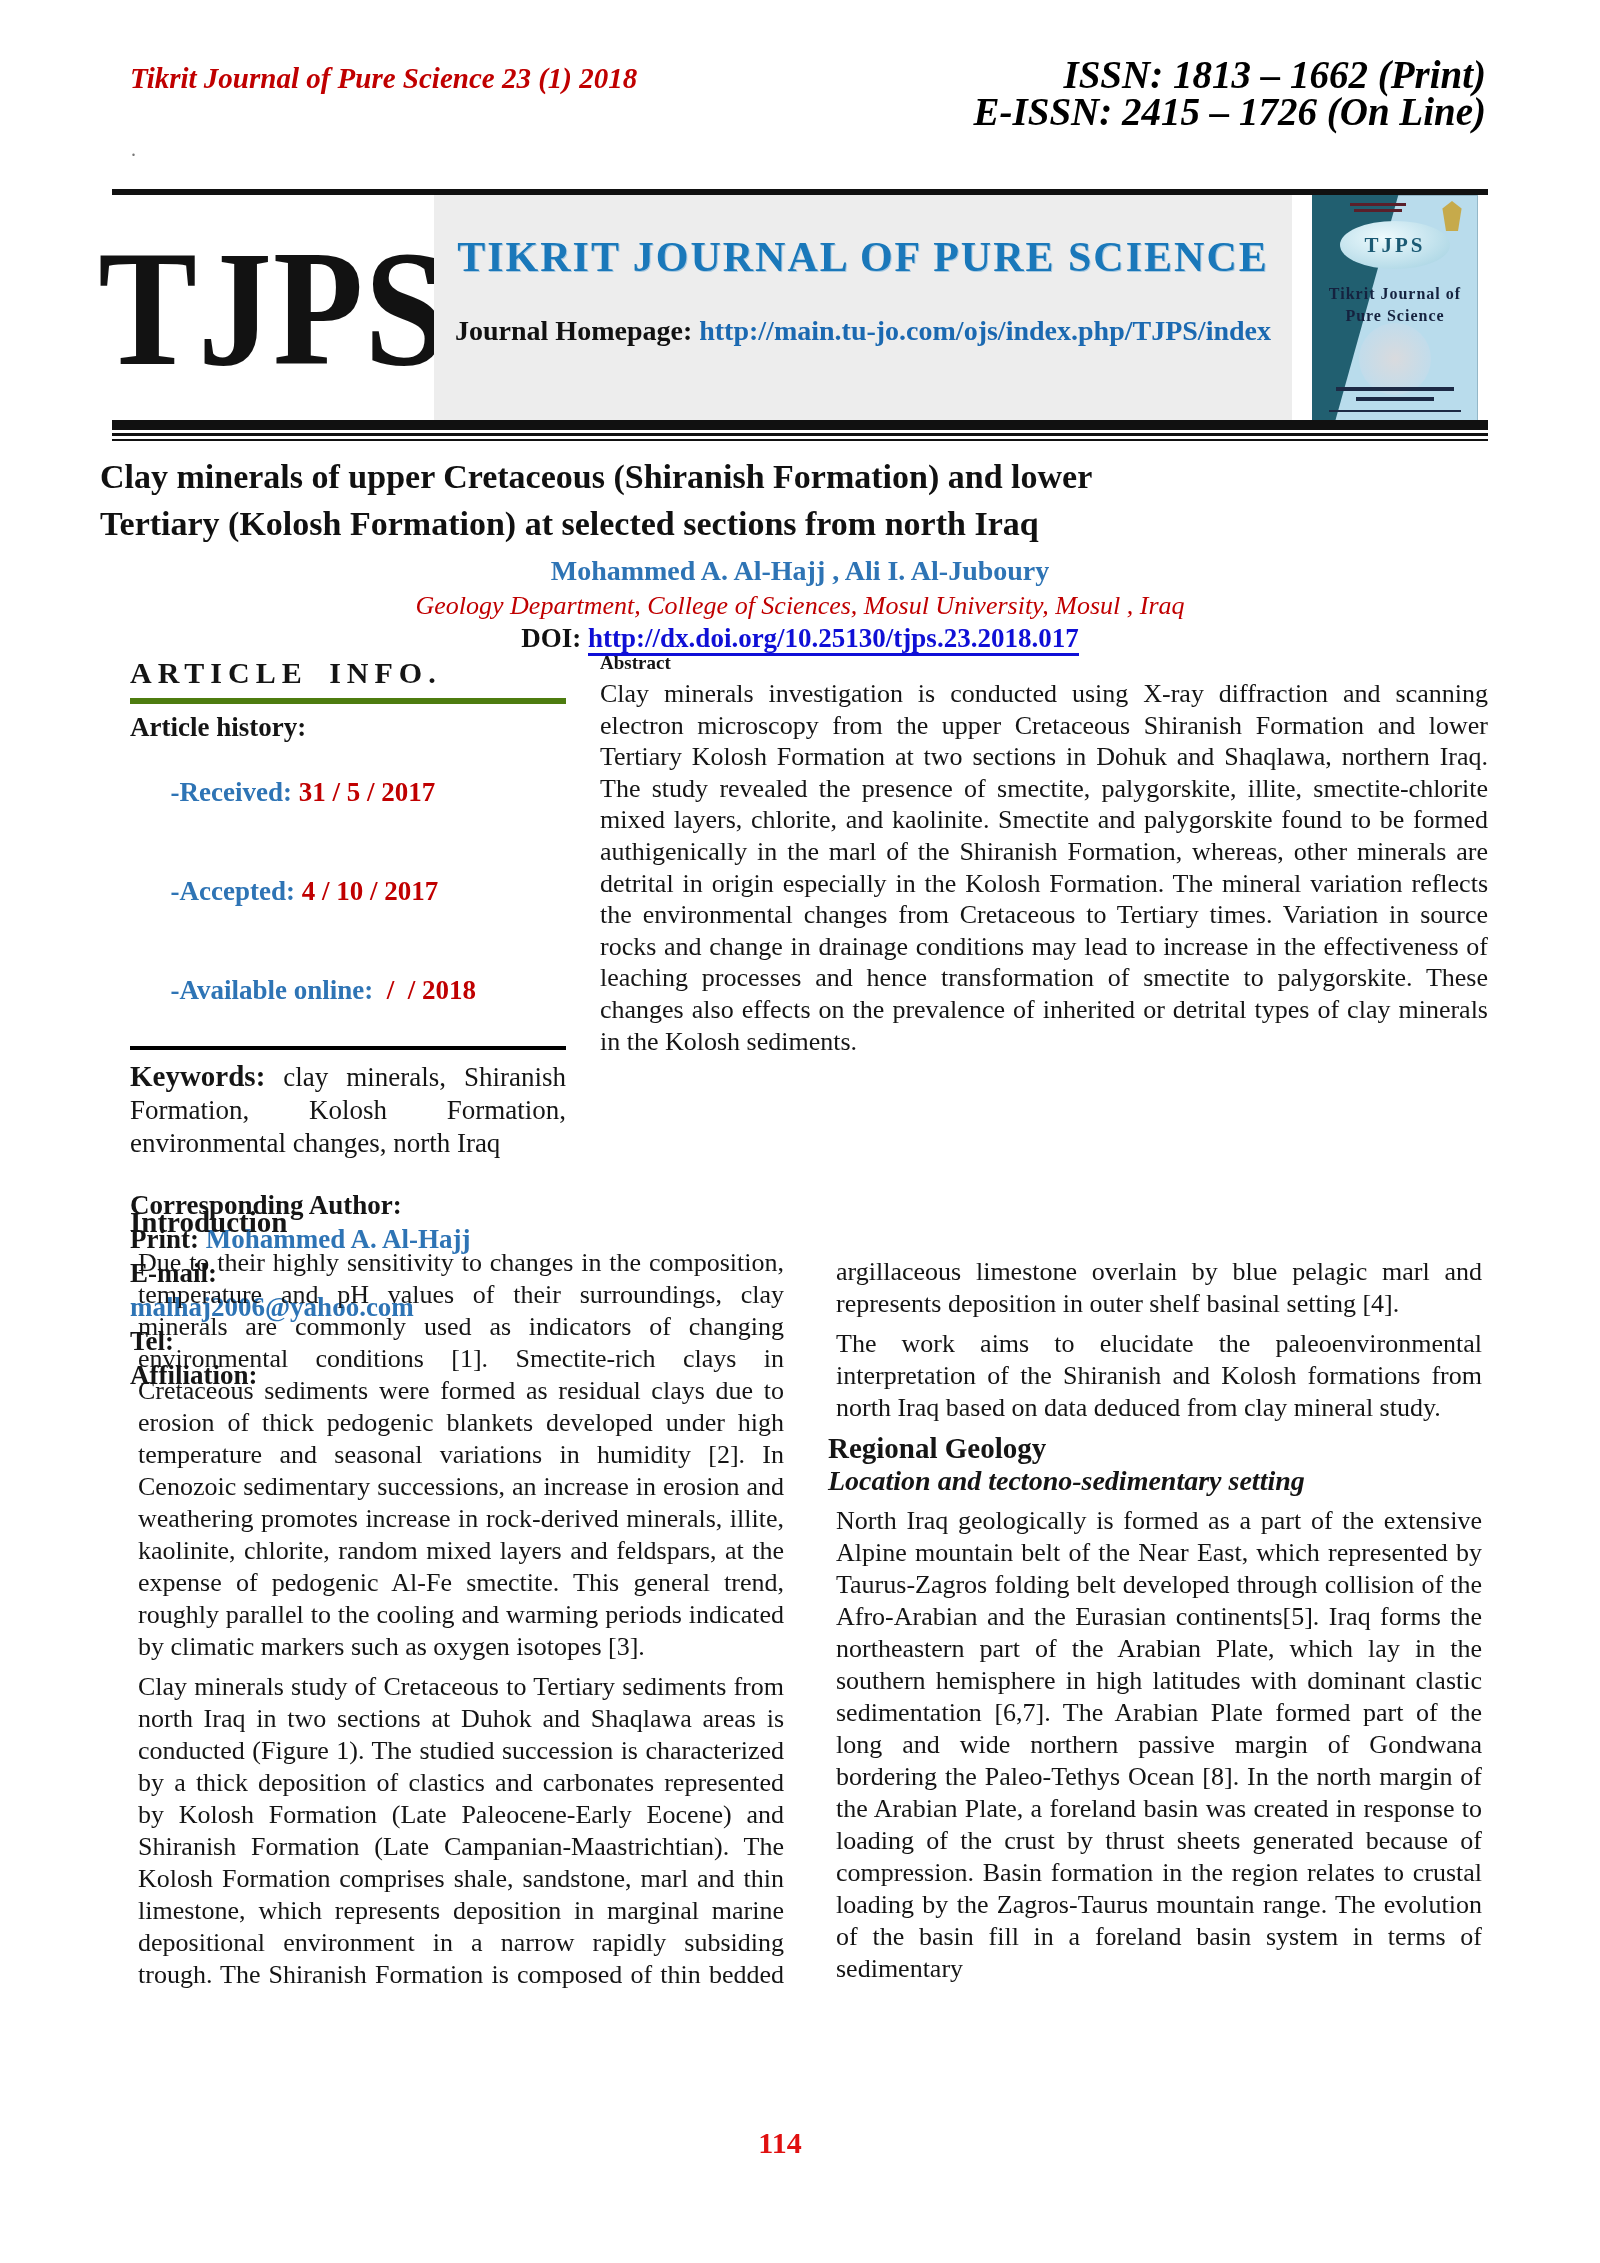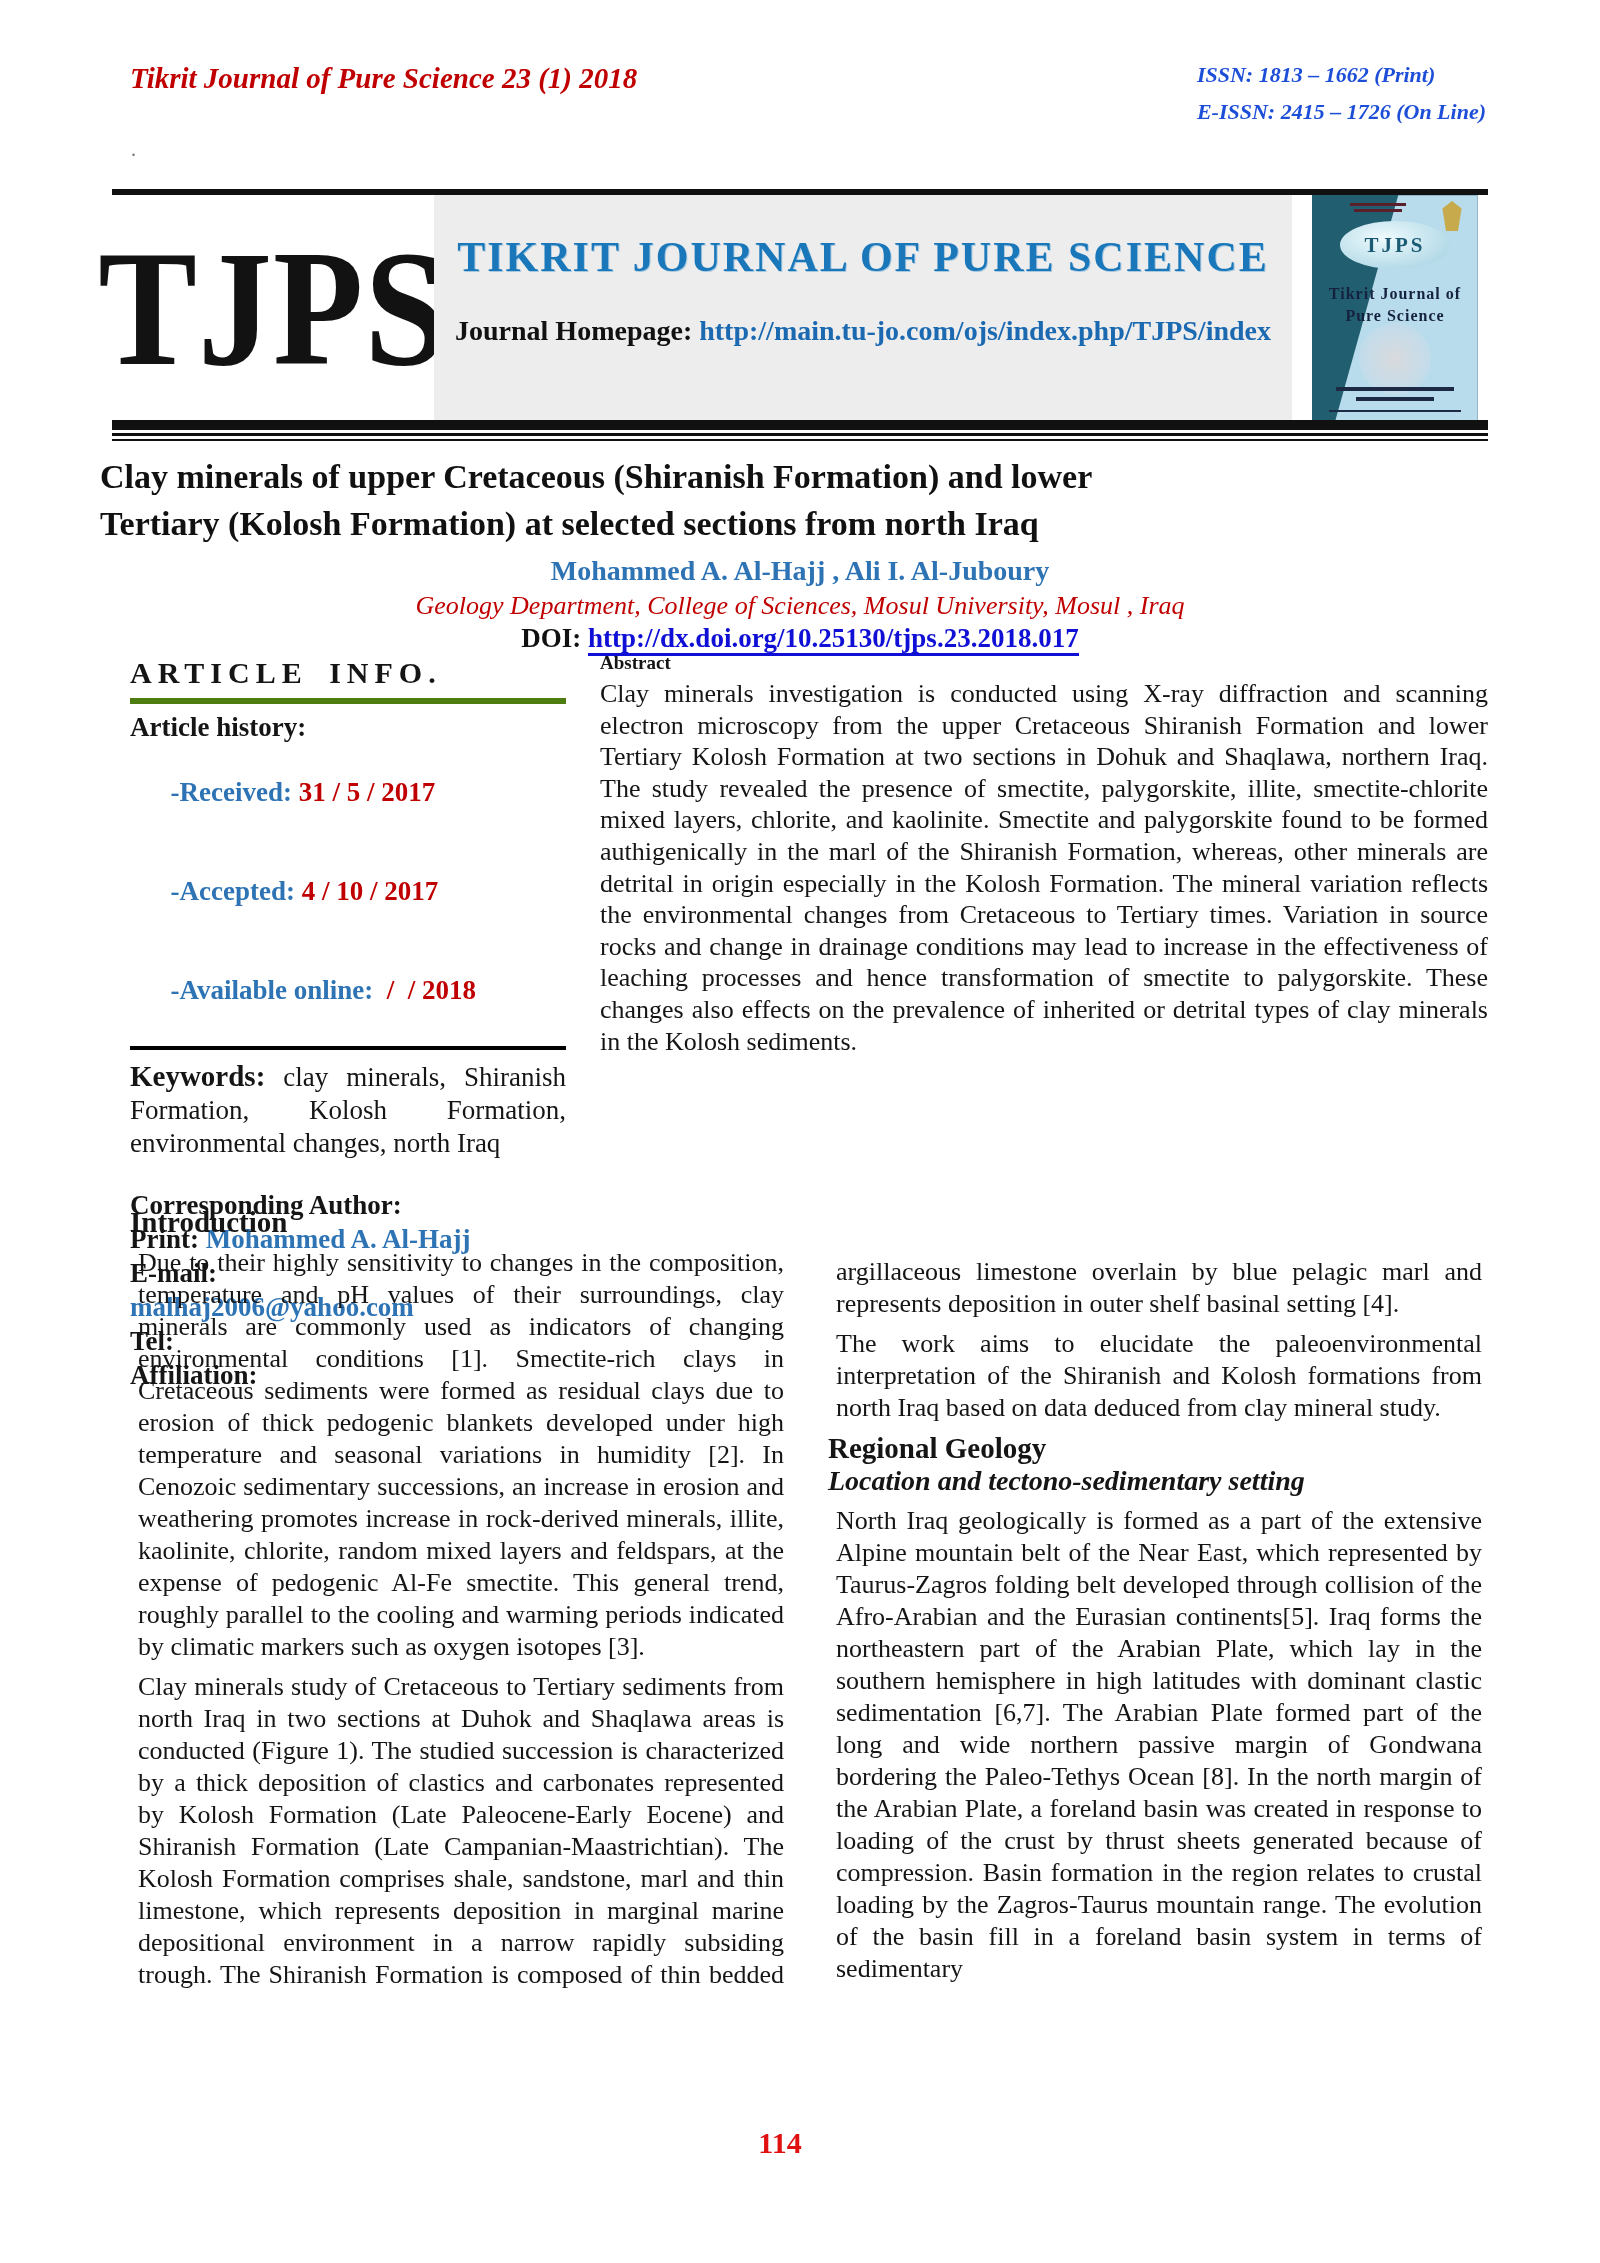--- a/index.html
+++ b/index.html
@@ -6,22 +6,22 @@
   #page{position:relative;width:1600px;height:2263px;background:#ffffff;
         font-family:"Liberation Serif", serif;color:#151515;overflow:hidden;}
 
   .red{color:#c00000;}
   .blue{color:#2e74b5;}
 
   
   .hdr-left{position:absolute;left:130px;top:62px;font-size:29px;font-weight:bold;
             font-style:italic;color:#c00000;}
   .stray{position:absolute;left:131px;top:138px;font-size:20px;color:#777;}
-  .hdr-right{position:absolute;right:114px;top:56px;text-align:left;font-size:22px;
-             font-weight:bold;font-style:italic;color:#1d4ed8;line-height:37px;}
+  .hdr-right{position:absolute;right:114px;top:56px;text-align:right;font-size:39px;
+             font-weight:bold;font-style:italic;color:#000000;line-height:37px;}
 
   
   .rule-top{position:absolute;left:112px;top:189px;width:1376px;height:6px;background:#111;}
   .tjps-box{position:absolute;left:112px;top:195px;width:322px;height:226px;background:#fff;
             display:flex;align-items:center;justify-content:center;}
   .tjps-box span{font-size:148px;font-weight:bold;line-height:1;letter-spacing:1px;
                  transform:scaleY(1.12);color:#121212;}
   .banner-gray{position:absolute;left:434px;top:195px;width:858px;height:226px;background:#ededed;}
   .banner-title{margin-top:38px;text-align:center;font-size:42px;font-weight:bold;
                 letter-spacing:2px;color:#1a78ba;text-shadow:1px 1px 0 #a9c9e0;}

